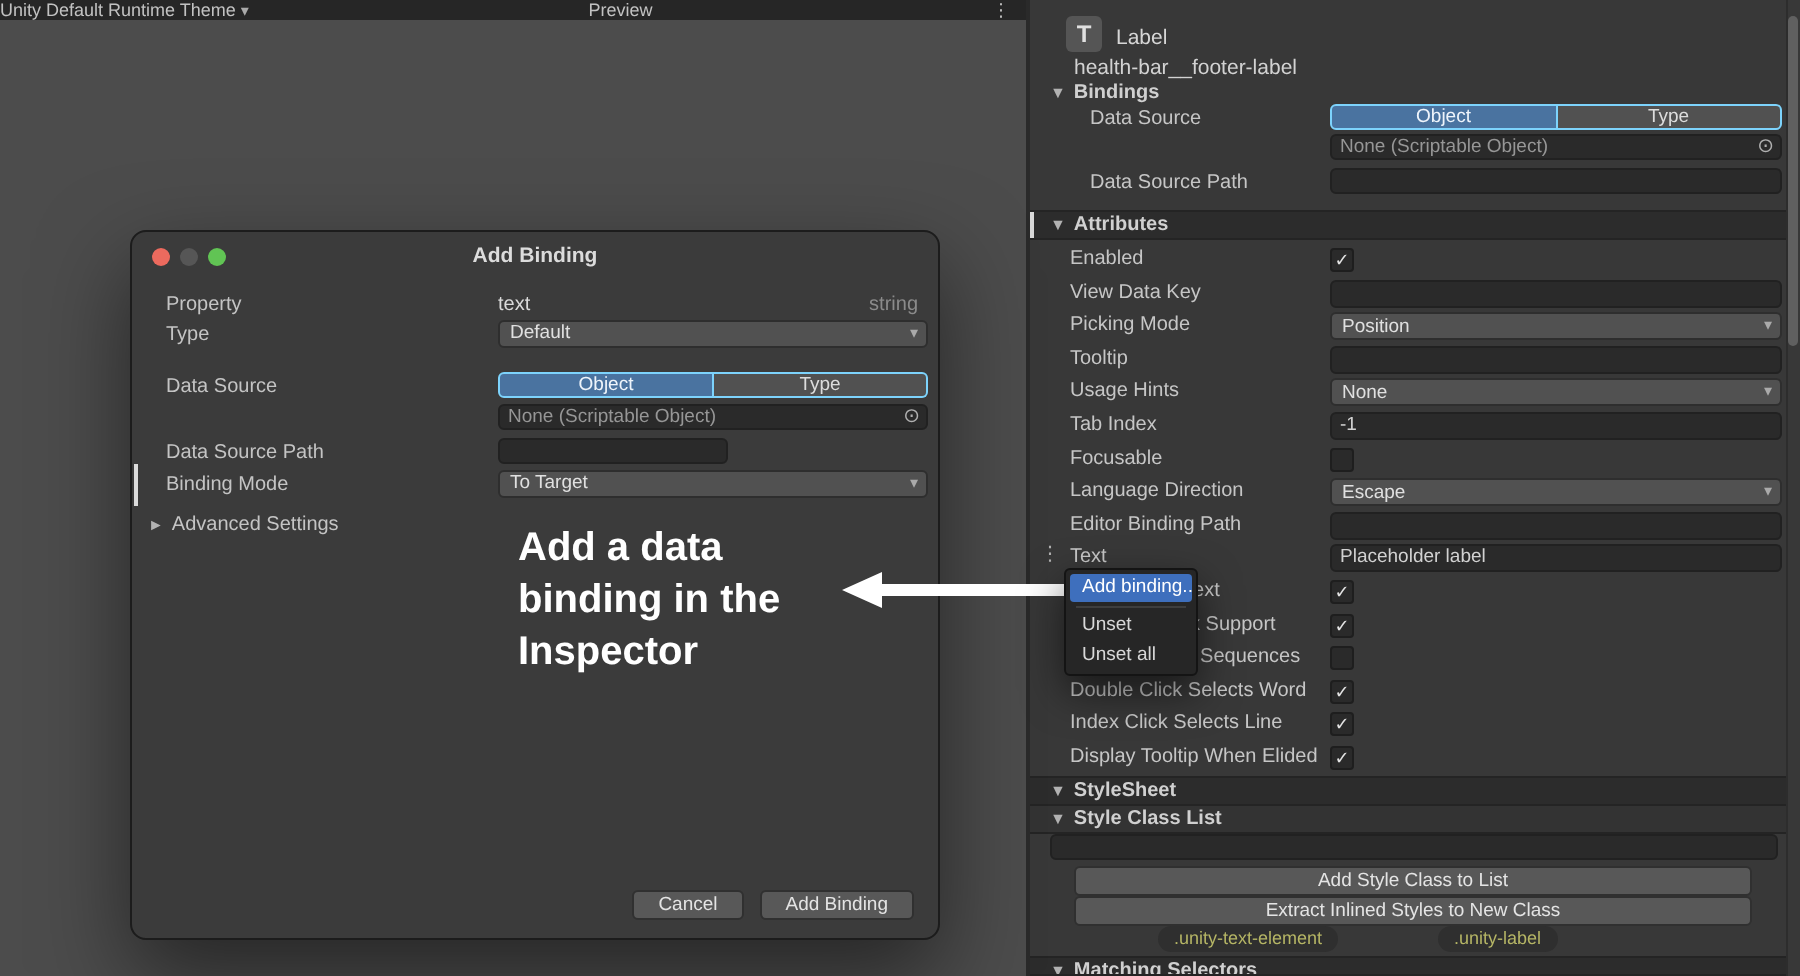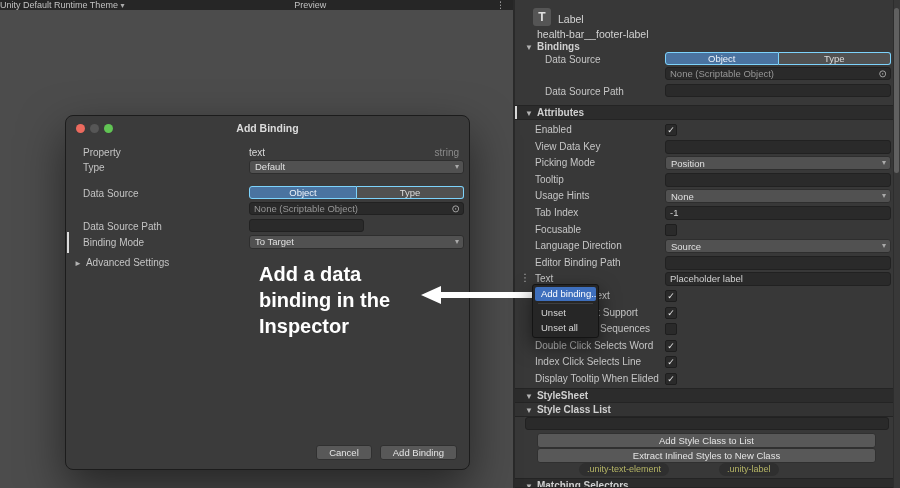--- a/index.html
+++ b/index.html
@@ -291,21 +291,21 @@
       </div>
       <div class="attr-row">
         <div class="attr-label">Focusable</div>
         <div class="attr-ctl">
           <div class="checkbox"></div>
         </div>
       </div>
       <div class="attr-row">
         <div class="attr-label">Language Direction</div>
         <div class="attr-ctl">
-          <div class="dd"><span>Source</span><span class="caret">▾</span></div>
+          <div class="dd"><span>Escape</span><span class="caret">▾</span></div>
         </div>
       </div>
       <div class="attr-row">
         <div class="attr-label">Editor Binding Path</div>
         <div class="attr-ctl">
           <div class="field"></div>
         </div>
       </div>
       <div class="attr-row">
         <span class="row-marker">⋮</span>

